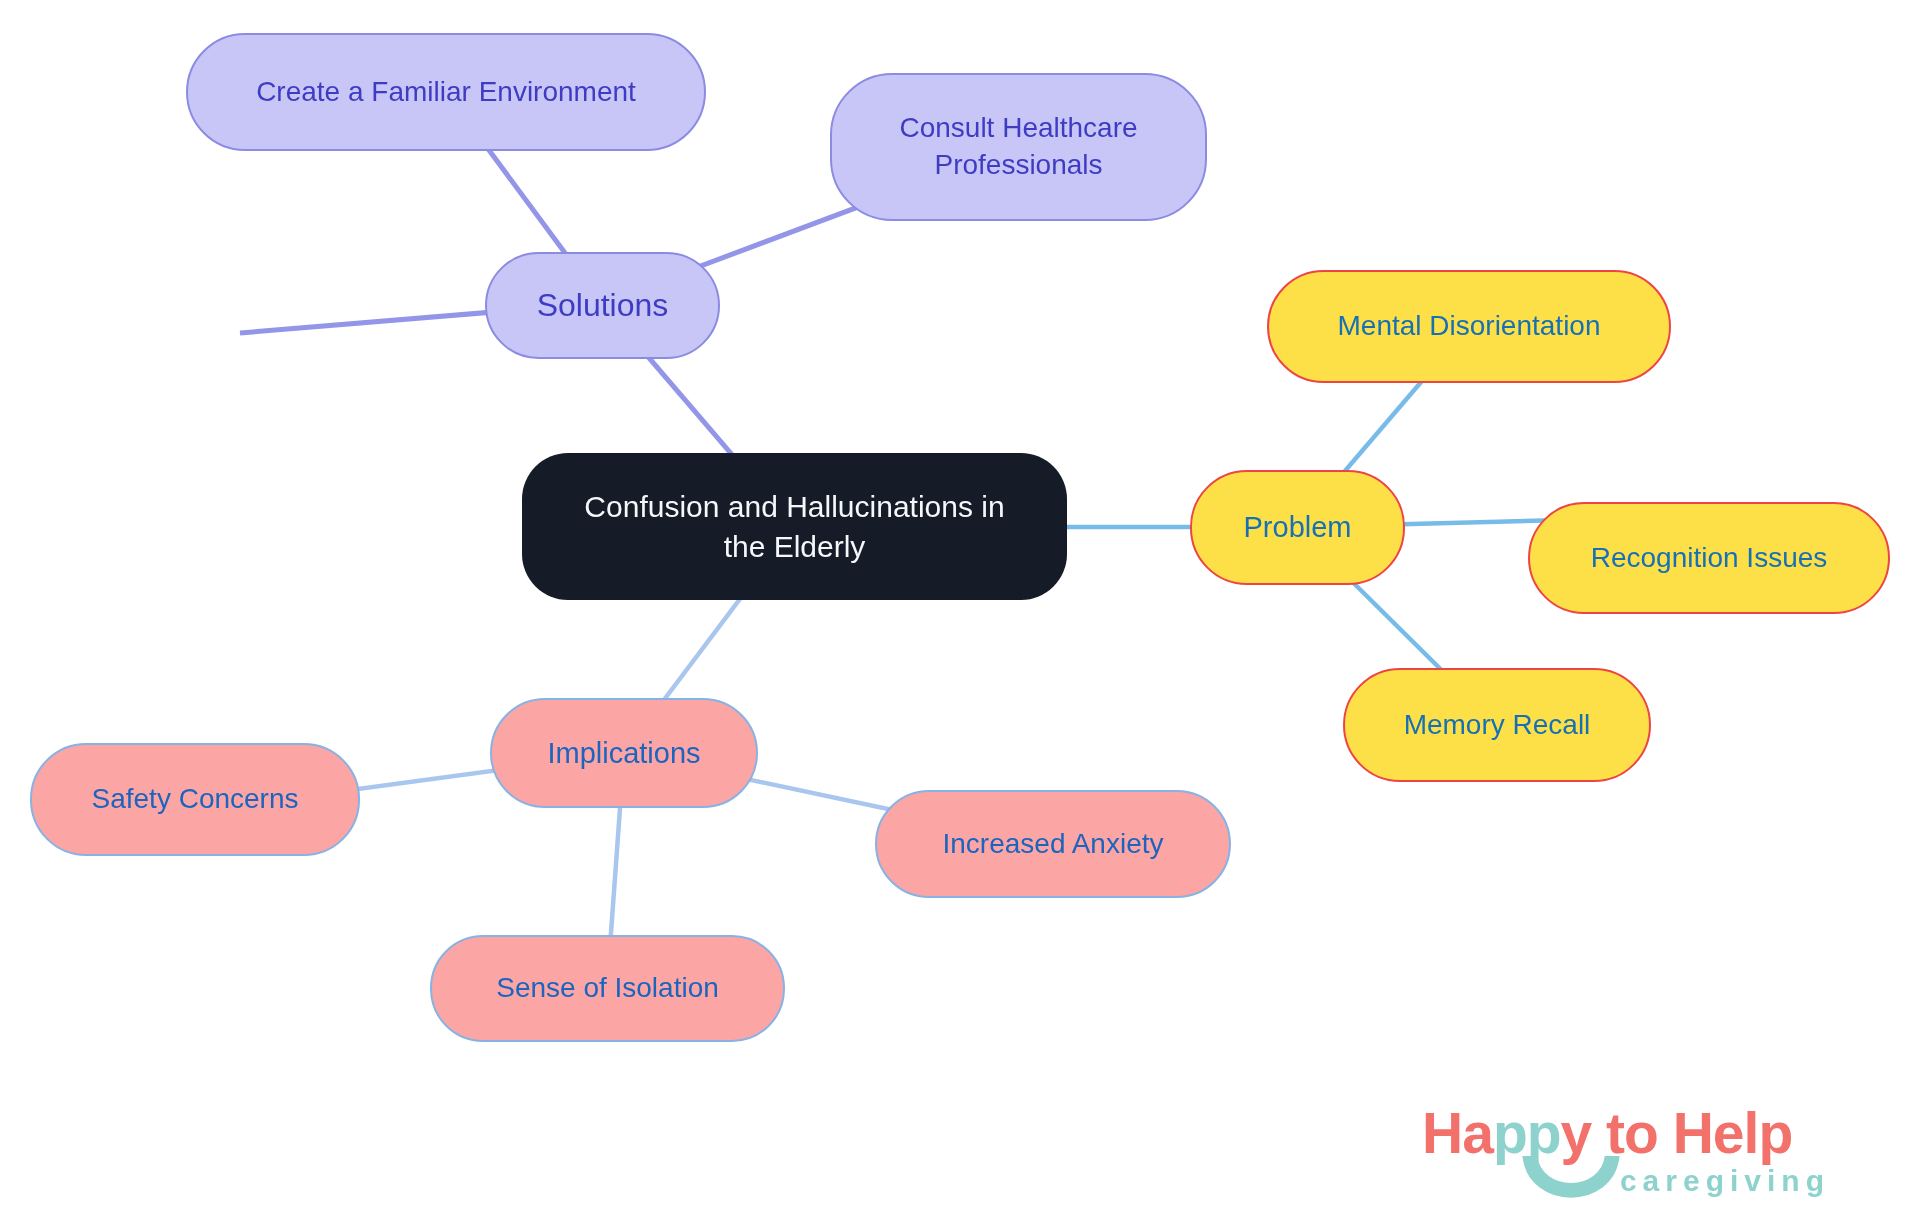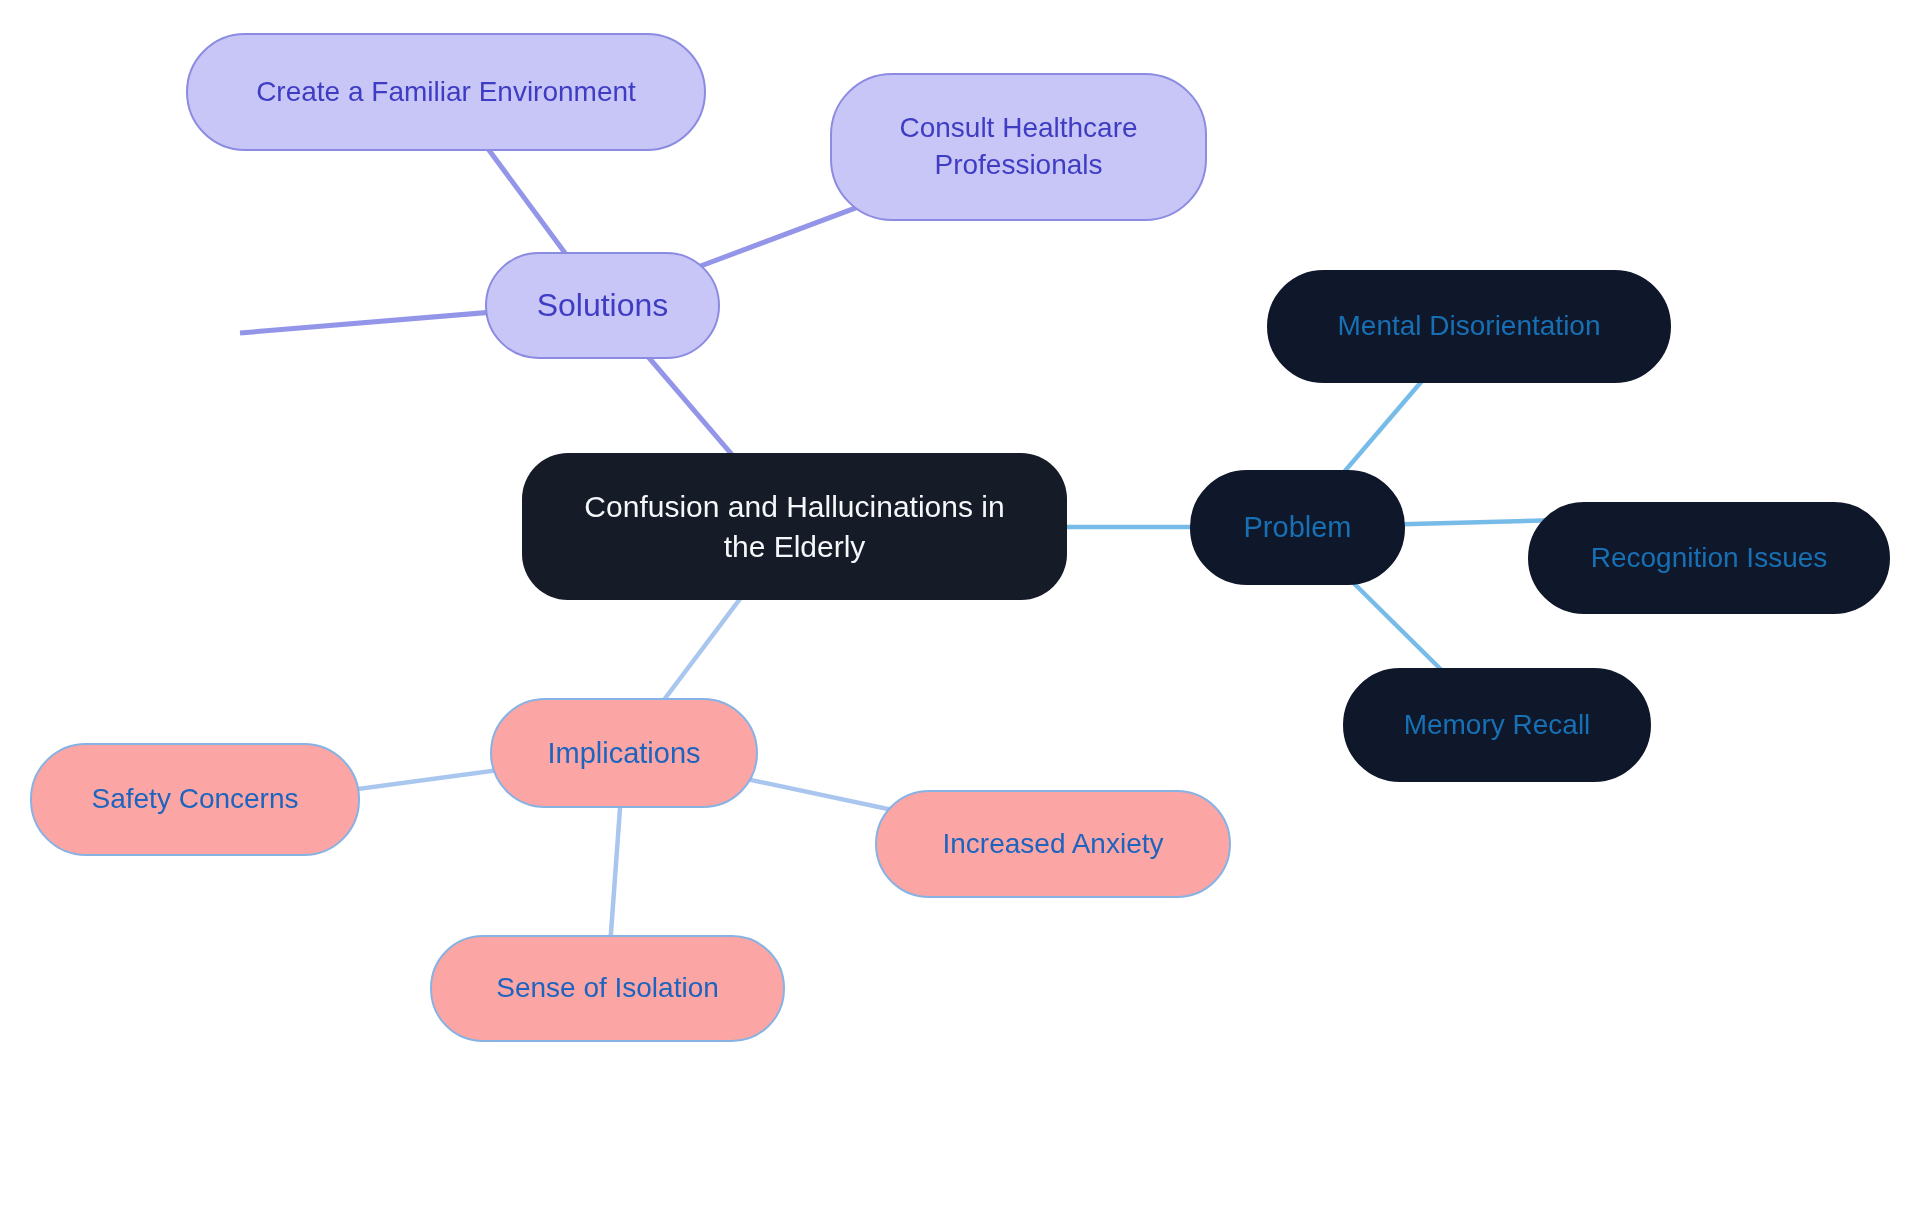--- a/index.html
+++ b/index.html
@@ -31,21 +31,21 @@
   
   .purple{
     background:#C8C6F6;border:2px solid #8C8BE2;color:#3F3CC4;
   }
   #n-solutions{left:485px;top:252px;width:235px;height:107px;border-radius:54px;font-size:32px;}
   #n-create-familiar{left:186px;top:33px;width:520px;height:118px;border-radius:59px;font-size:28px;text-align:center;}
   #n-consult-healthcare{left:830px;top:73px;width:377px;height:148px;border-radius:62px;font-size:28px;padding:0 30px;}
   #n-stay-calm{left:117px;top:277px;width:247px;height:113px;border-radius:57px;font-size:28px;}
   
   .blue{
-    background:#0f172a;border:2px solid #0f172a;color:#1870B4;
+    background:#fde047;border:2px solid #ef4444;color:#1870B4;
   }
   #n-problem{left:1190px;top:470px;width:215px;height:115px;border-radius:57px;font-size:29px;}
   #n-mental-disorientation{left:1267px;top:270px;width:404px;height:113px;border-radius:57px;font-size:28px;}
   #n-recognition-issues{left:1528px;top:460px;width:362px;height:112px;border-radius:56px;font-size:28px;margin-top:42px;}
   #n-memory-recall{left:1343px;top:668px;width:308px;height:114px;border-radius:57px;font-size:28px;}
   
   .lightblue{
     background:#fca5a5;border:2px solid #87B2E4;color:#1C64BE;
   }
   #n-implications{left:490px;top:698px;width:268px;height:110px;border-radius:55px;font-size:29px;}
@@ -125,14 +125,23 @@
   <div class="node lightblue" id="n-safety-concerns">
     <span>Safety Concerns</span>
   </div>
   <div class="node lightblue" id="n-increased-anxiety">
     <span>Increased Anxiety</span>
   </div>
   <div class="node lightblue" id="n-sense-of-isolation">
     <span>Sense of Isolation</span>
   </div>
 
+  <div class="logo">
+    <div class="logo-main">
+      <span style="color:#F2716B;">Ha</span><span style="color:#8ED2CD;">pp</span><span style="color:#F2716B;">y to Help</span>
+    </div>
+    <svg class="logo-smile" viewBox="0 0 100 52">
+      <path d="M8,0 C14,46 86,46 92,0" fill="none" stroke="#8ED2CD" stroke-width="15" stroke-linecap="round"></path>
+    </svg>
+    <div class="logo-tagline" style="color:#8ED2CD;">caregiving</div>
+  </div>
 
 </div>
 
 </body></html>

